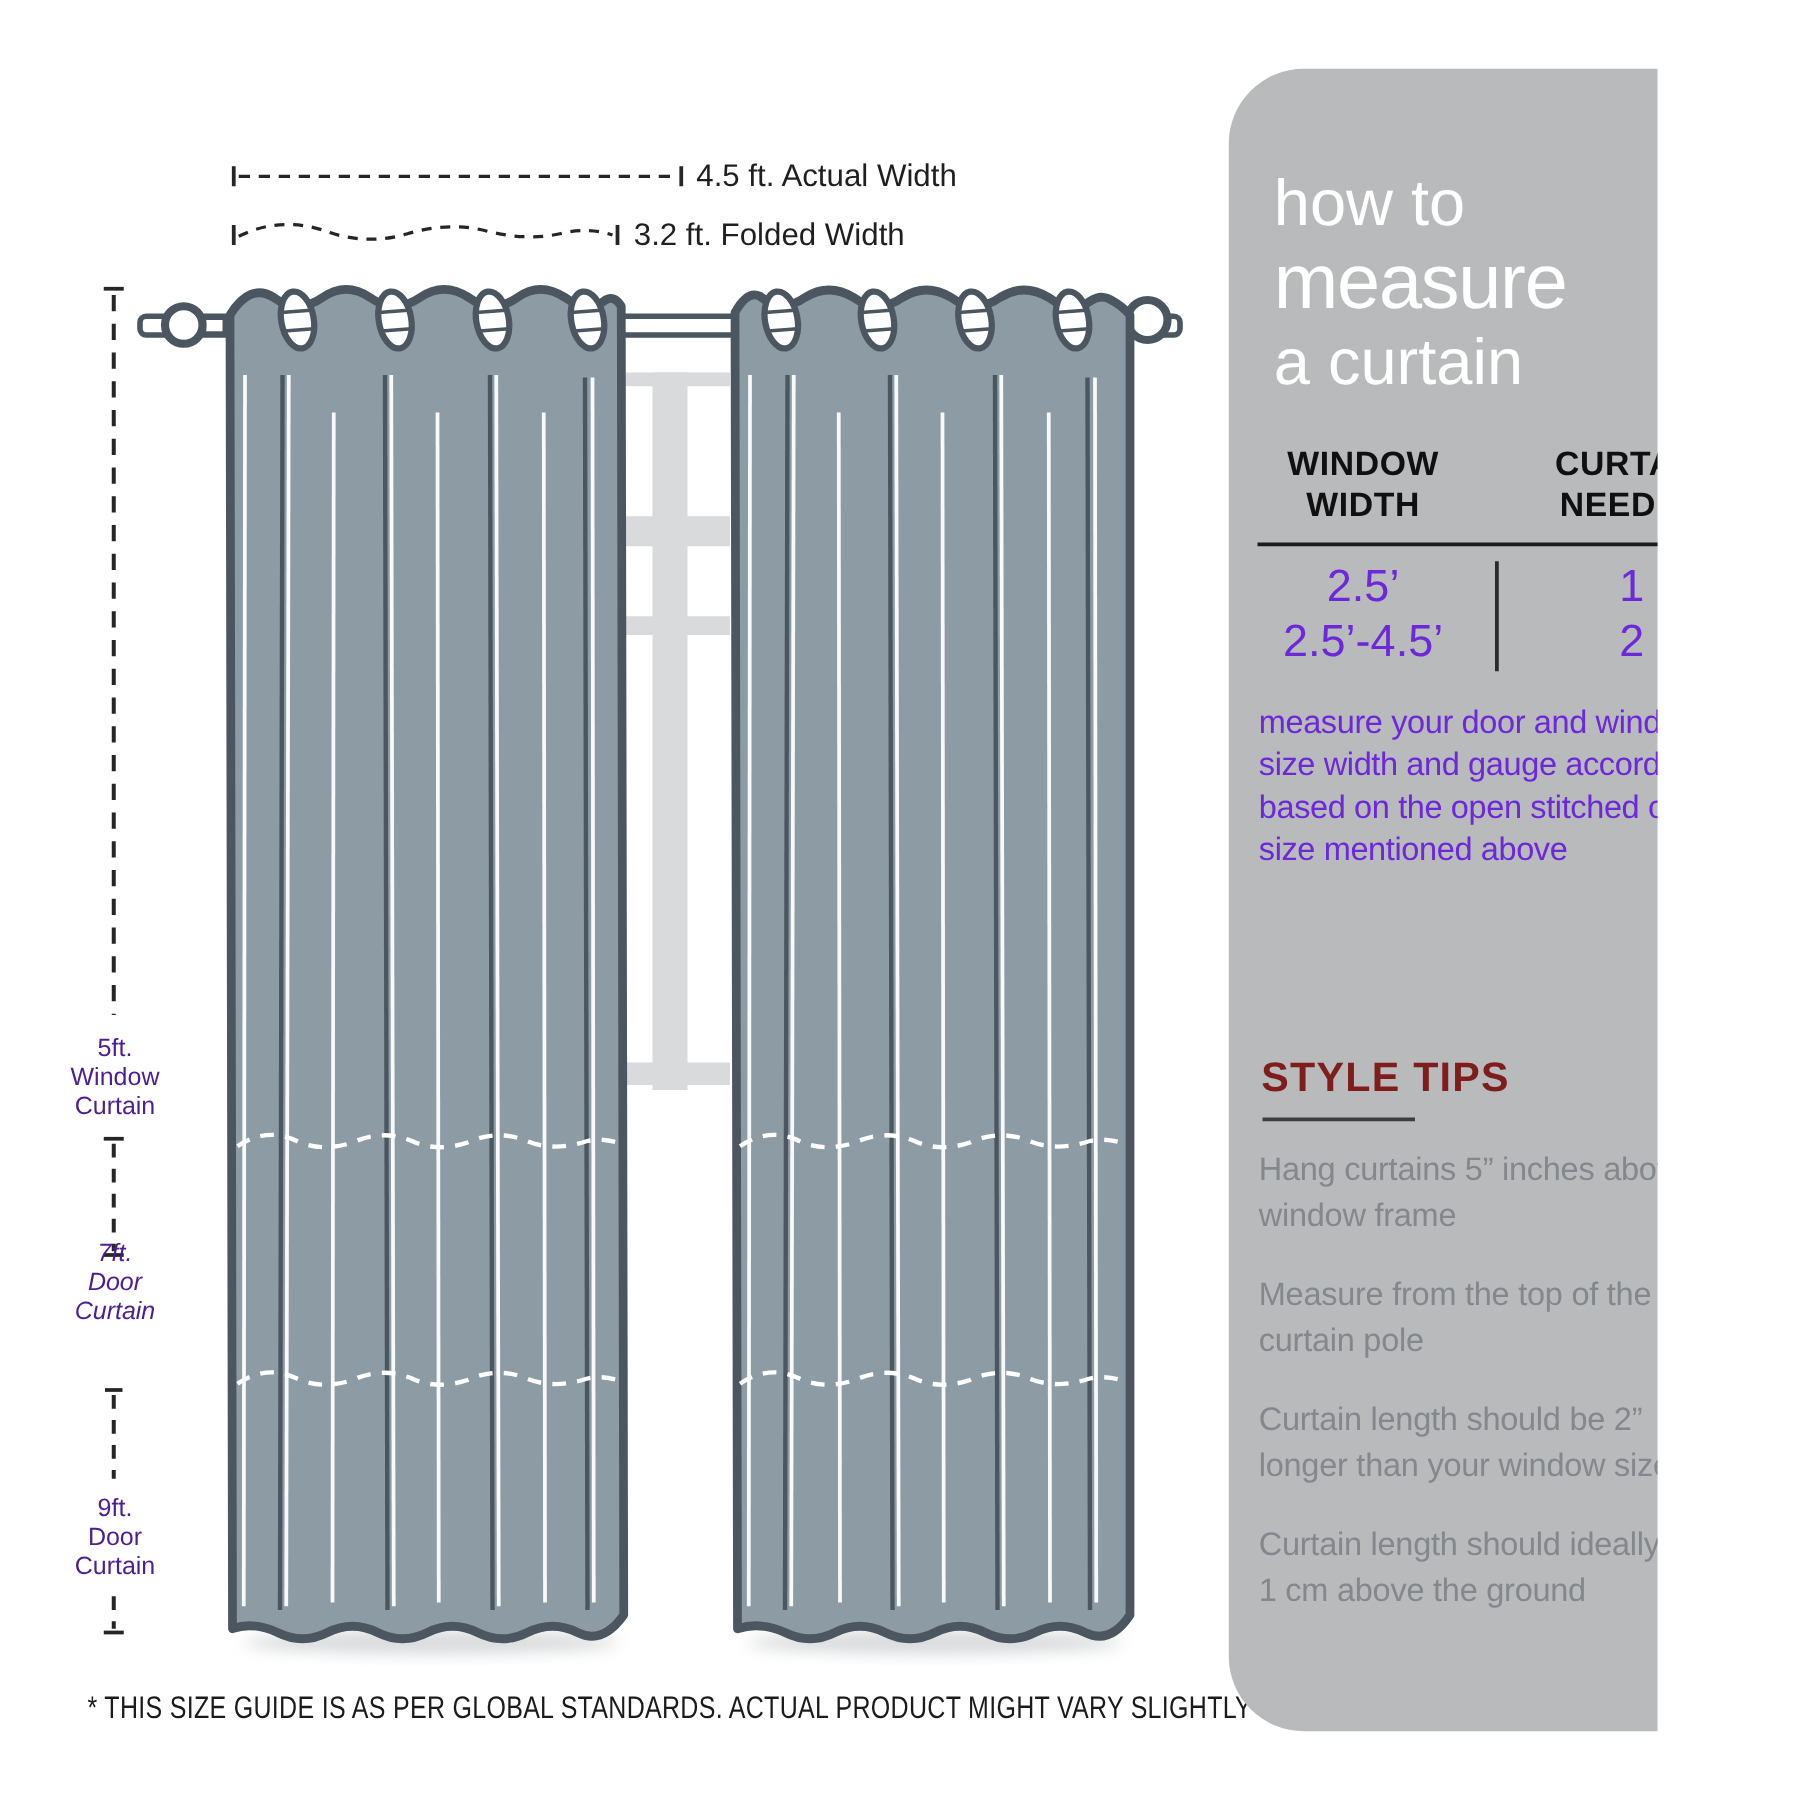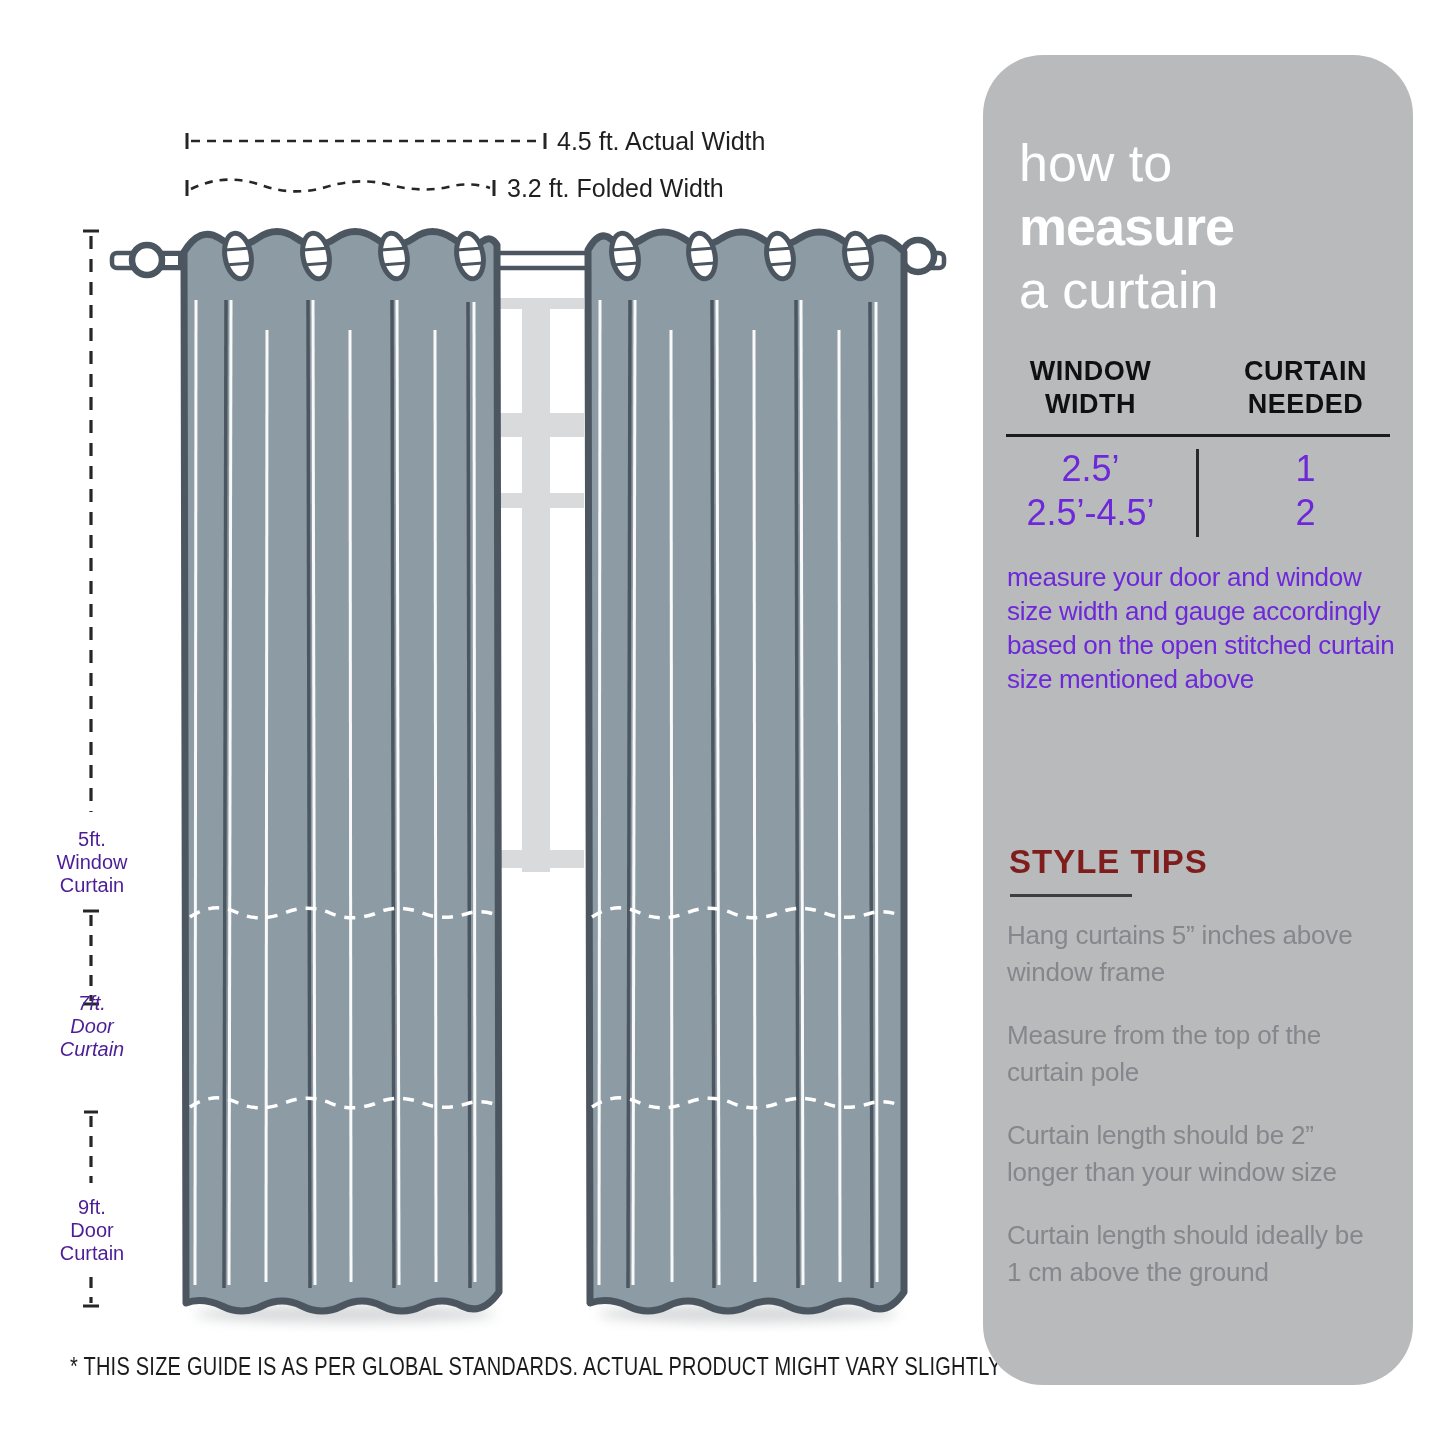--- a/index.html
+++ b/index.html
@@ -1,16 +1,16 @@
 <!DOCTYPE html>
 <html><head>
 <meta charset="utf-8">
 <style>
   html,body{margin:0;padding:0;background:#ffffff;}
-  .stage{position:relative;width:1445px;height:1445px;background:#ffffff;overflow:hidden;
+  .stage{position:relative;width:1326px;height:1445px;background:#ffffff;overflow:hidden;
          font-family:"Liberation Sans", sans-serif;}
   svg{position:absolute;left:0;top:0;}
 
   
   .dim-label{position:absolute;font-size:25px;color:#1f1f1f;white-space:nowrap;line-height:30px;}
   .dim-actual{left:557px;top:126px;}
   .dim-folded{left:507px;top:173px;}
   .len-label{position:absolute;left:32px;width:120px;text-align:center;font-size:20px;
              line-height:23px;color:#4c1d95;white-space:pre-line;}
   .len-1{top:828px;}
@@ -19,21 +19,21 @@
 
   .footer-note{position:absolute;left:70px;top:1352px;font-size:25px;color:#1b1b1b;
                white-space:nowrap;transform:scaleX(0.80);transform-origin:left center;
                letter-spacing:0.3px;}
 
   
   .panel{position:absolute;left:983px;top:55px;width:430px;height:1330px;
          background:#b9babc;border-radius:60px;}
   .title{position:absolute;left:36px;top:80px;color:#ffffff;}
   .title .t1{font-size:52px;line-height:56px;font-weight:400;}
-  .title .t2{font-size:54px;line-height:70px;font-weight:bold;letter-spacing:-1px;}
+  .title .t2{font-size:62px;line-height:70px;font-weight:normal;letter-spacing:-1px;}
   .title .t3{font-size:52px;line-height:58px;font-weight:400;}
 
   .m-table{position:absolute;left:0;top:300px;width:430px;}
   .m-thead{display:flex;}
   .m-th{width:50%;text-align:center;font-size:27px;font-weight:bold;color:#101010;
         line-height:33px;white-space:pre-line;letter-spacing:0.5px;}
   .m-rule{height:3px;background:#1c1c1c;margin:13px 23px 0 23px;}
   .m-body{position:relative;padding-top:10px;}
   .m-divider{position:absolute;left:213px;top:12px;width:3px;height:88px;background:#2a2a2a;}
   .m-row{display:flex;}

